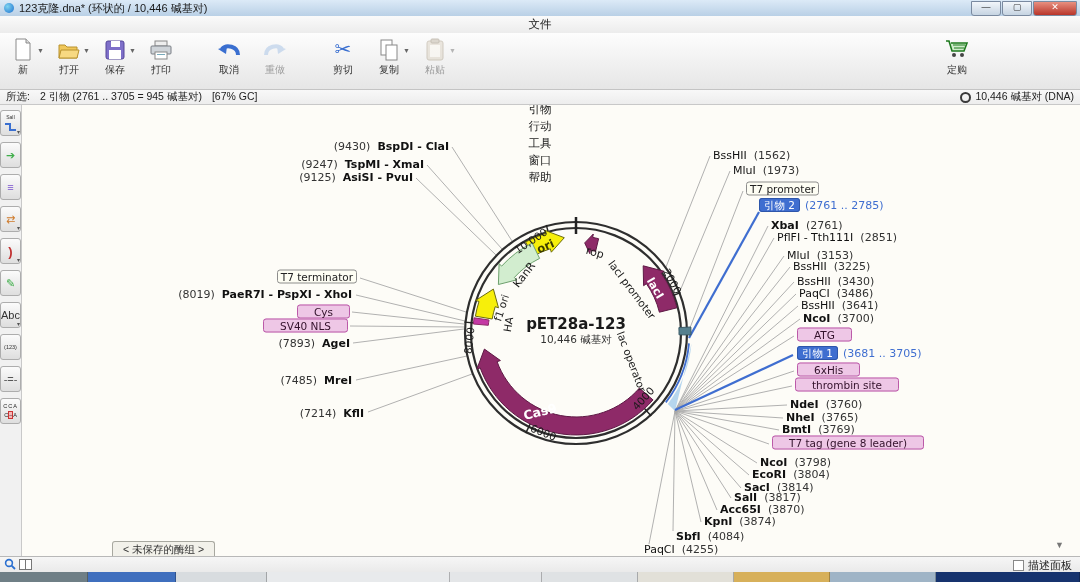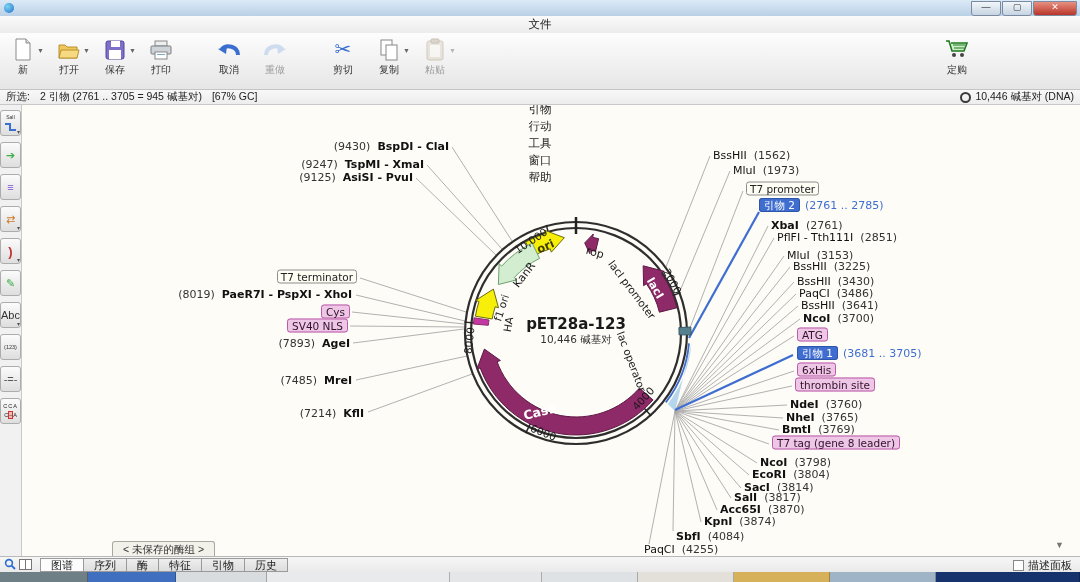--- a/index.html
+++ b/index.html
@@ -46,21 +46,21 @@
   .stool .sd{position:absolute;right:0px;bottom:0px;font-size:6px;color:#555;}
   
   #map-svg{position:absolute;left:0;top:0;z-index:5;}
   #labels{position:absolute;left:0;top:0;width:1080px;height:582px;z-index:10;pointer-events:none;}
   .lab{position:absolute;white-space:nowrap;font-size:11px;transform:translateY(-50%);
     font-family:"DejaVu Sans","Liberation Sans",sans-serif;pointer-events:auto;}
   .lab .lname{color:#111;} .lab .lname.b{font-weight:bold;}
   .lab .lpos{color:#333;}
   .wbox{background:#fdfdf3;border:1px solid #8d8d8d;border-radius:3px;padding:0 3px;
     font-size:10.5px;color:#222;}
-  .pbox{background:#eec7e6;border:1px solid #bb5aa8;border-radius:3px;padding:0 4px;
+  .pbox{background:#eec7e6;border:1px solid #bb5aa8;border-radius:3px;padding:0 16px;
     font-size:10.5px;color:#33122b;}
   .prbox{background:#3f6ed0;border:1px solid #2d55aa;border-radius:3px;padding:0 4px;
     font-size:10.5px;color:#fff;}
   .prrange{color:#3f6ed0;margin-left:5px;}
   .ctitle{position:absolute;transform:translate(-50%,-50%);font-weight:bold;font-size:15px;
     color:#1a1a1a;font-family:"DejaVu Sans",sans-serif;}
   .csub{position:absolute;transform:translate(-50%,-50%);font-size:10.5px;color:#333;
     font-family:"DejaVu Sans",sans-serif;}
   
   .enztab{position:absolute;left:112px;top:541px;height:15px;z-index:20;
@@ -78,20 +78,21 @@
   
   .taskbar{position:absolute;left:0;top:572px;width:1080px;height:10px;z-index:40;
     background:#2b3138;display:flex;overflow:hidden;}
   .tb-item{height:10px;}
 </style>
 </head>
 <body>
 
 <div class="titlebar">
   <span class="appicon"></span>
+  <span>123克隆.dna*  (环状的 / 10,446 碱基对)</span>
   <div class="winbtns">
     <div class="wbtn">—</div>
     <div class="wbtn">▢</div>
     <div class="wbtn close">✕</div>
   </div>
 </div>
 
 <div class="menubar">
     <span class="menu-item">文件</span>
     <span class="menu-item">编辑</span>
@@ -387,21 +388,20 @@
       <circle cx="5" cy="5" r="3.4" fill="none" stroke="#2a6fd0" stroke-width="1.6"></circle>
       <line x1="7.6" y1="7.6" x2="11" y2="11" stroke="#2a6fd0" stroke-width="1.8"></line>
     </svg>
   </span>
   <span style="margin-right:8px;">
     <svg width="13" height="11" viewBox="0 0 13 11">
       <rect x="0.5" y="0.5" width="12" height="10" fill="#fff" stroke="#777"></rect>
       <line x1="6.5" y1="0.5" x2="6.5" y2="10.5" stroke="#777"></line>
     </svg>
   </span>
-  <span id="viewtabs"><span class="view-tab active">图谱</span><span class="view-tab">序列</span><span class="view-tab">酶</span><span class="view-tab">特征</span><span class="view-tab">引物</span><span class="view-tab">历史</span></span>
   <span class="describe">
     <span class="chk"></span>
     <span>描述面板</span>
   </span>
 </div>
 
 <div class="taskbar">
     <div class="tb-item" style="width: 88px; background: rgb(111, 127, 134); border-right: 1px solid rgba(0, 0, 0, 0.25);"></div>
     <div class="tb-item" style="width: 88px; background: rgb(63, 111, 190); border-right: 1px solid rgba(0, 0, 0, 0.25);"></div>
     <div class="tb-item" style="width: 90px; background: rgb(216, 220, 223); border-right: 1px solid rgba(0, 0, 0, 0.25);"></div>

